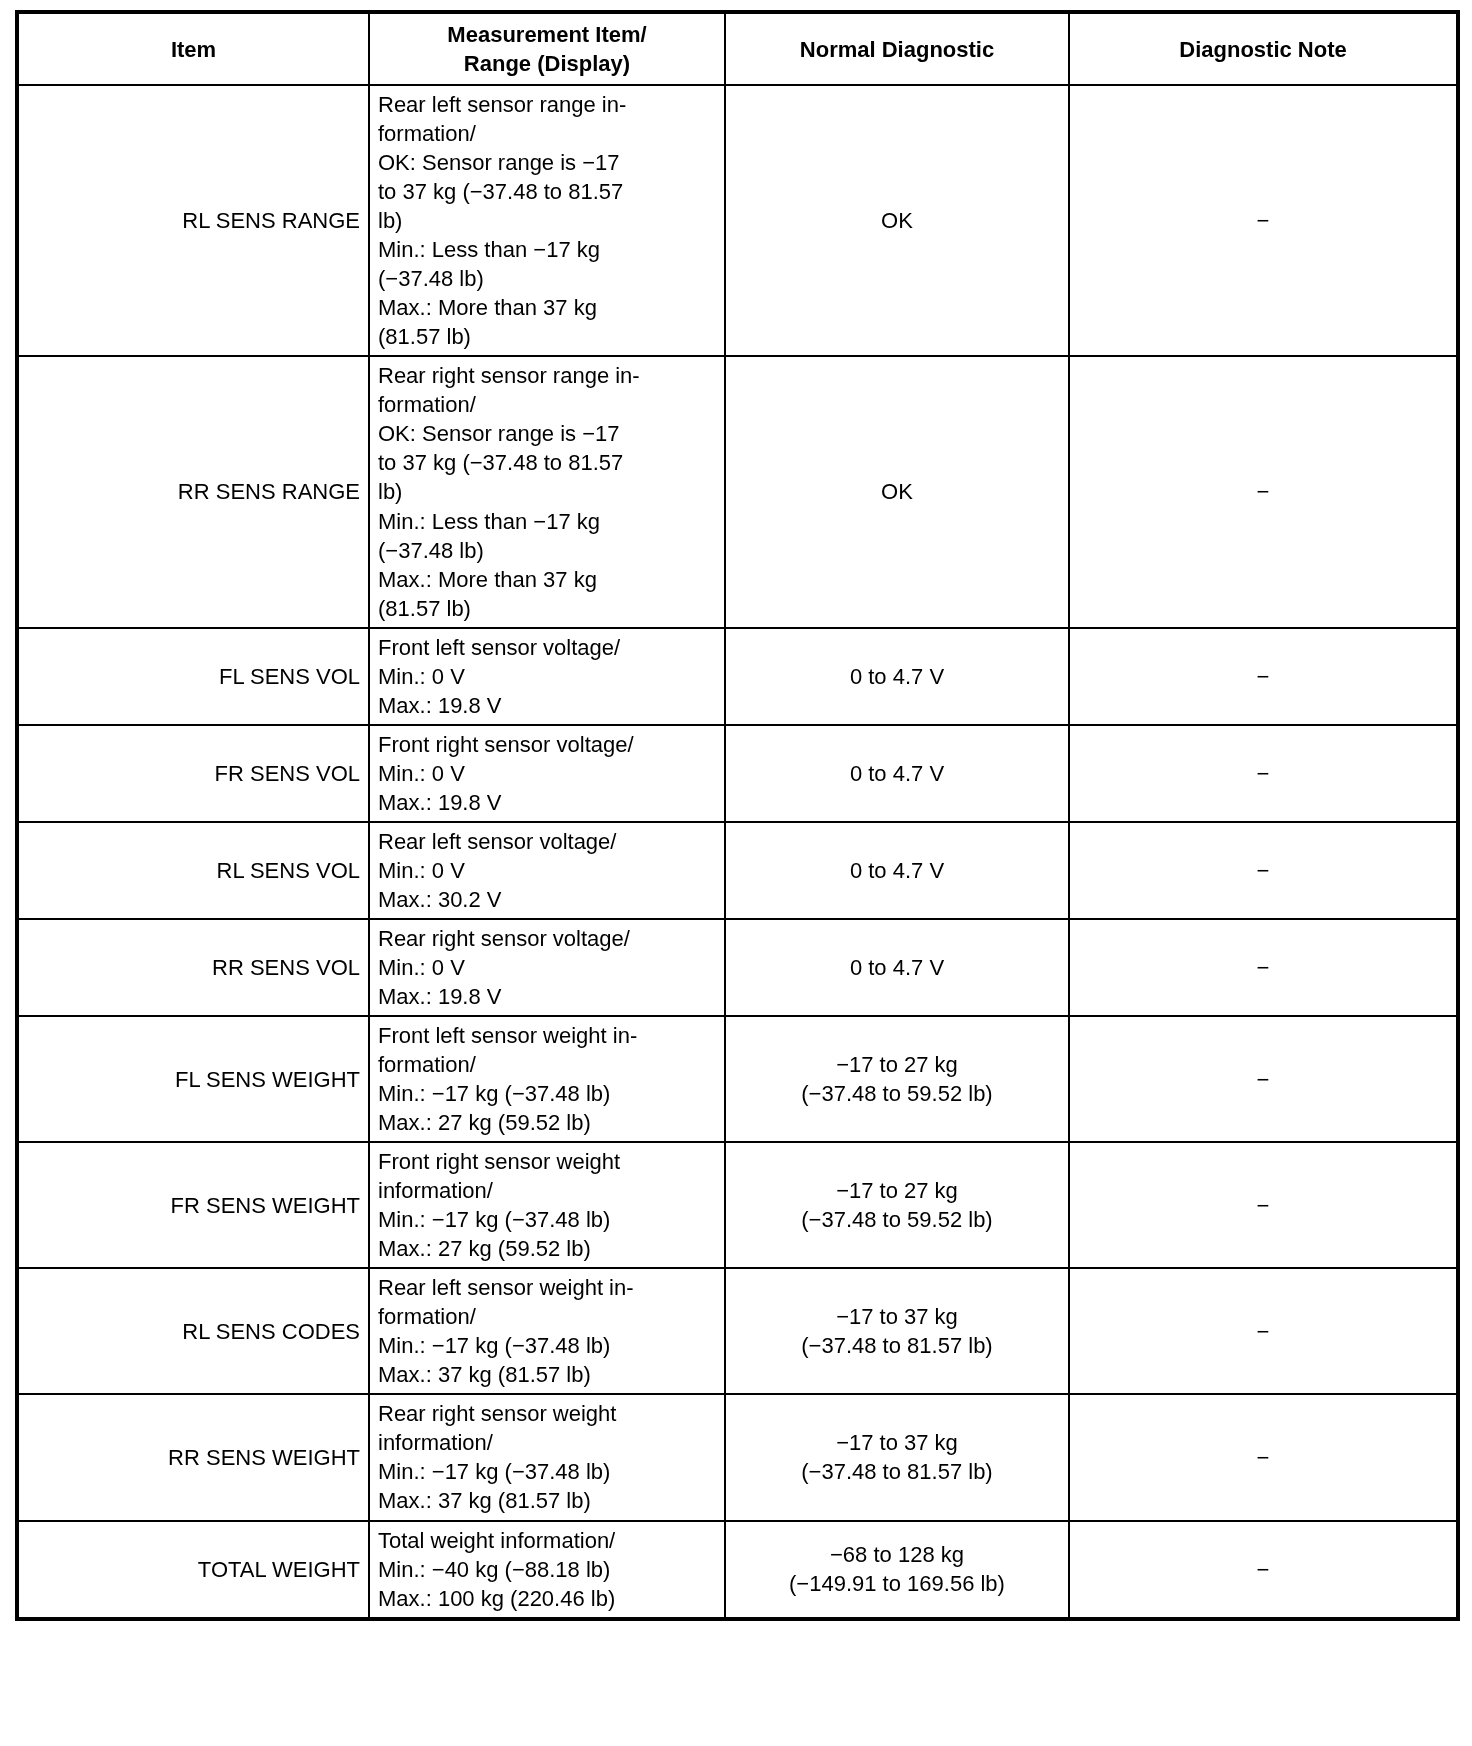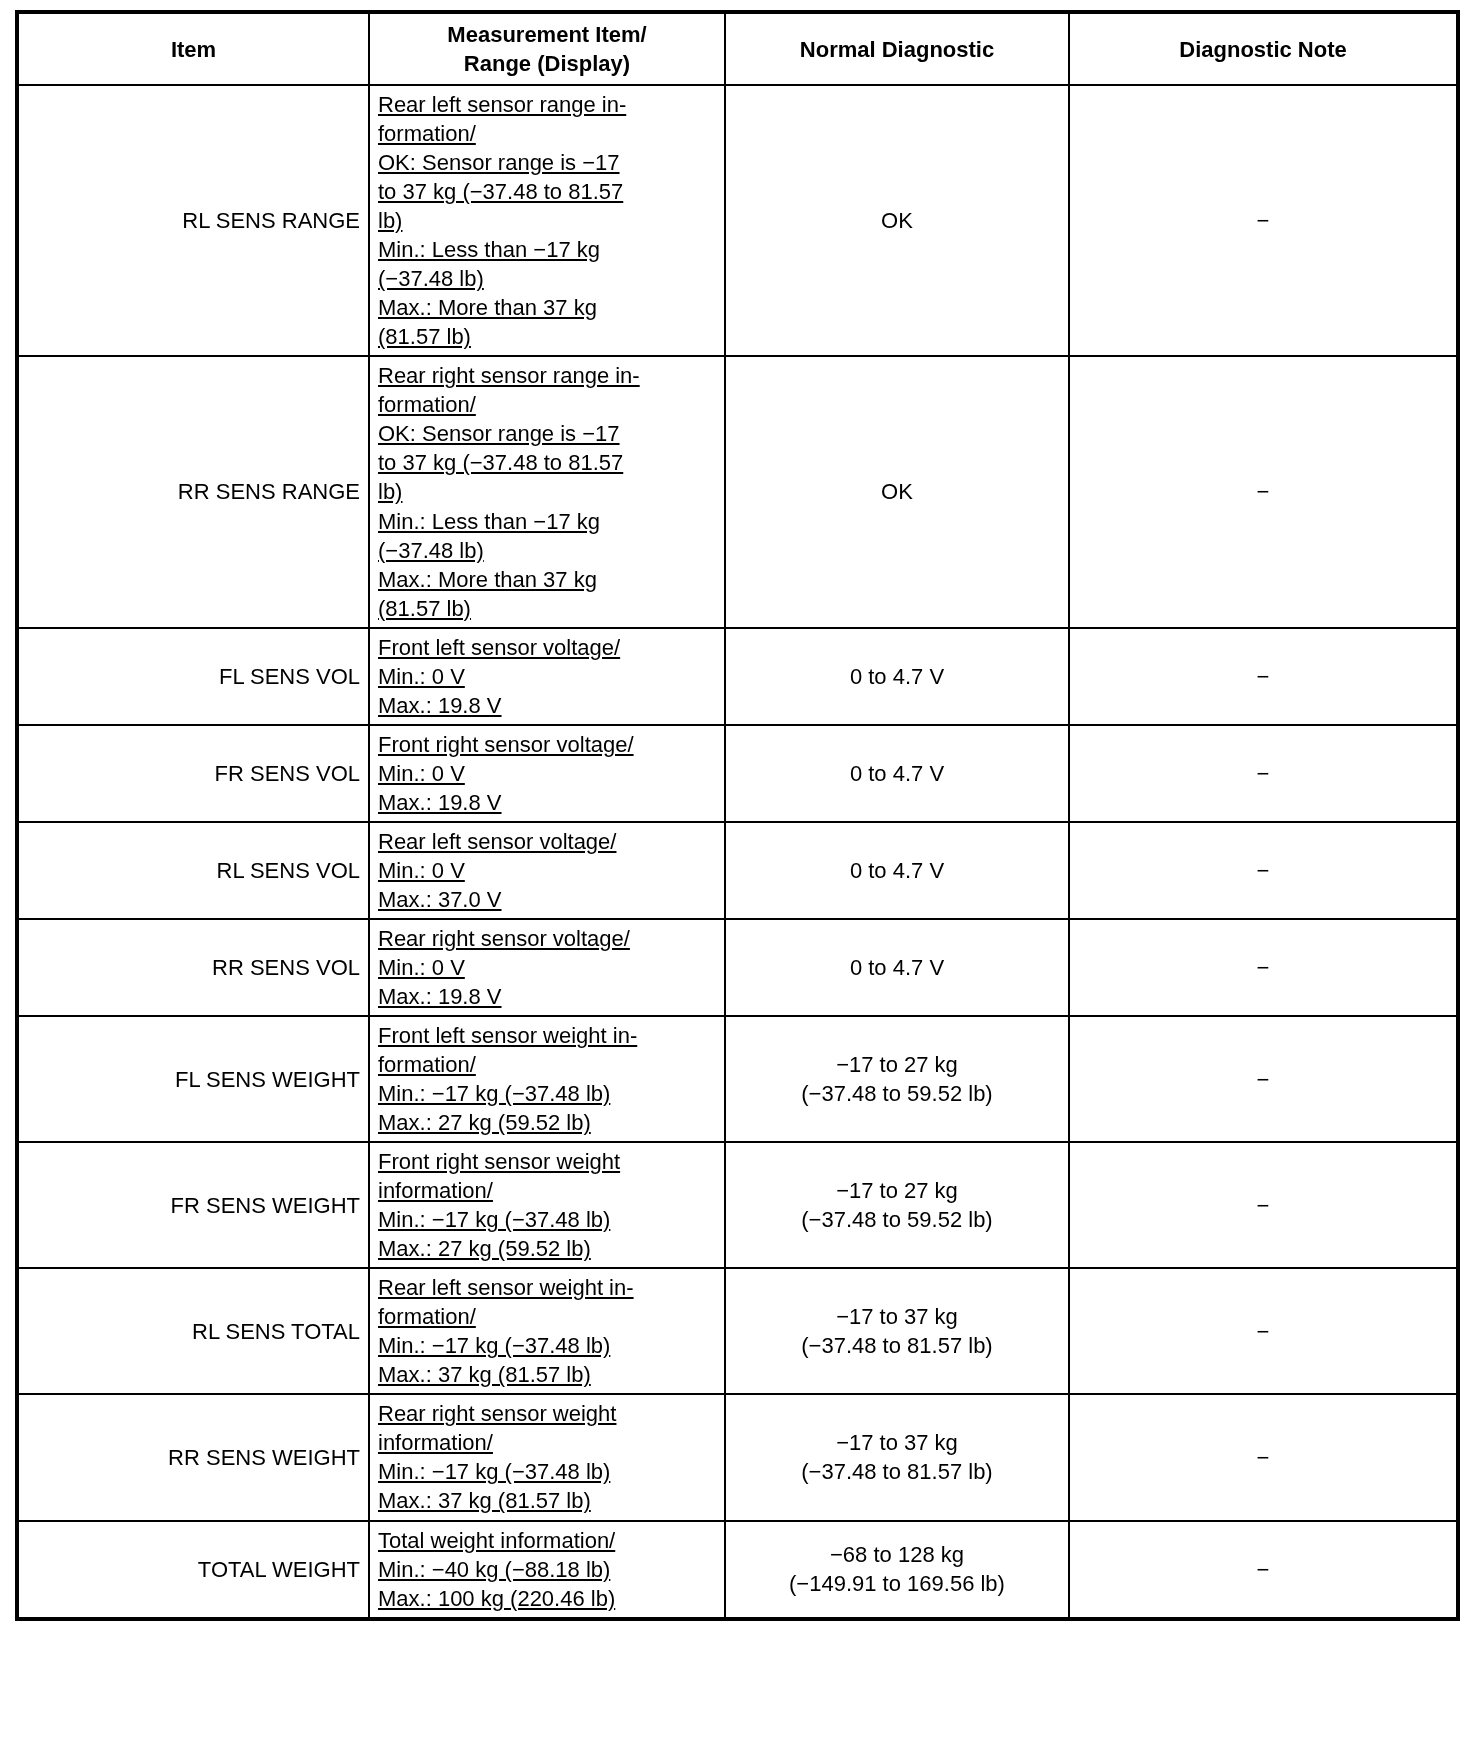--- a/index.html
+++ b/index.html
@@ -39,21 +39,20 @@
   }
   td.col-item {
     text-align: right;
     vertical-align: middle;
     padding-left: 10px;
   }
   td.col-measure {
     text-align: left;
     vertical-align: top;
     white-space: pre-line;
-    text-decoration: underline;
   }
   td.col-normal {
     text-align: center;
     vertical-align: middle;
     white-space: pre-line;
     margin-left: 37px;
   }
   td.col-note {
     text-align: center;
     vertical-align: middle;
@@ -122,21 +121,21 @@
           <td class="col-measure">Front right sensor voltage/
 Min.: 0 V
 Max.: 19.8 V</td>
           <td class="col-normal">0 to 4.7 V</td>
           <td class="col-note">−</td>
         </tr>
         <tr>
           <td class="col-item">RL SENS VOL</td>
           <td class="col-measure">Rear left sensor voltage/
 Min.: 0 V
-Max.: 37.0 V</td>
+Max.: 30.2 V</td>
           <td class="col-normal">0 to 4.7 V</td>
           <td class="col-note">−</td>
         </tr>
         <tr>
           <td class="col-item">RR SENS VOL</td>
           <td class="col-measure">Rear right sensor voltage/
 Min.: 0 V
 Max.: 19.8 V</td>
           <td class="col-normal">0 to 4.7 V</td>
           <td class="col-note">−</td>
@@ -155,21 +154,21 @@
           <td class="col-item">FR SENS WEIGHT</td>
           <td class="col-measure">Front right sensor weight
 information/
 Min.: −17 kg (−37.48 lb)
 Max.: 27 kg (59.52 lb)</td>
           <td class="col-normal">−17 to 27 kg
 (−37.48 to 59.52 lb)</td>
           <td class="col-note">−</td>
         </tr>
         <tr>
-          <td class="col-item">RL SENS TOTAL</td>
+          <td class="col-item">RL SENS CODES</td>
           <td class="col-measure">Rear left sensor weight in-
 formation/
 Min.: −17 kg (−37.48 lb)
 Max.: 37 kg (81.57 lb)</td>
           <td class="col-normal">−17 to 37 kg
 (−37.48 to 81.57 lb)</td>
           <td class="col-note">−</td>
         </tr>
         <tr>
           <td class="col-item">RR SENS WEIGHT</td>

